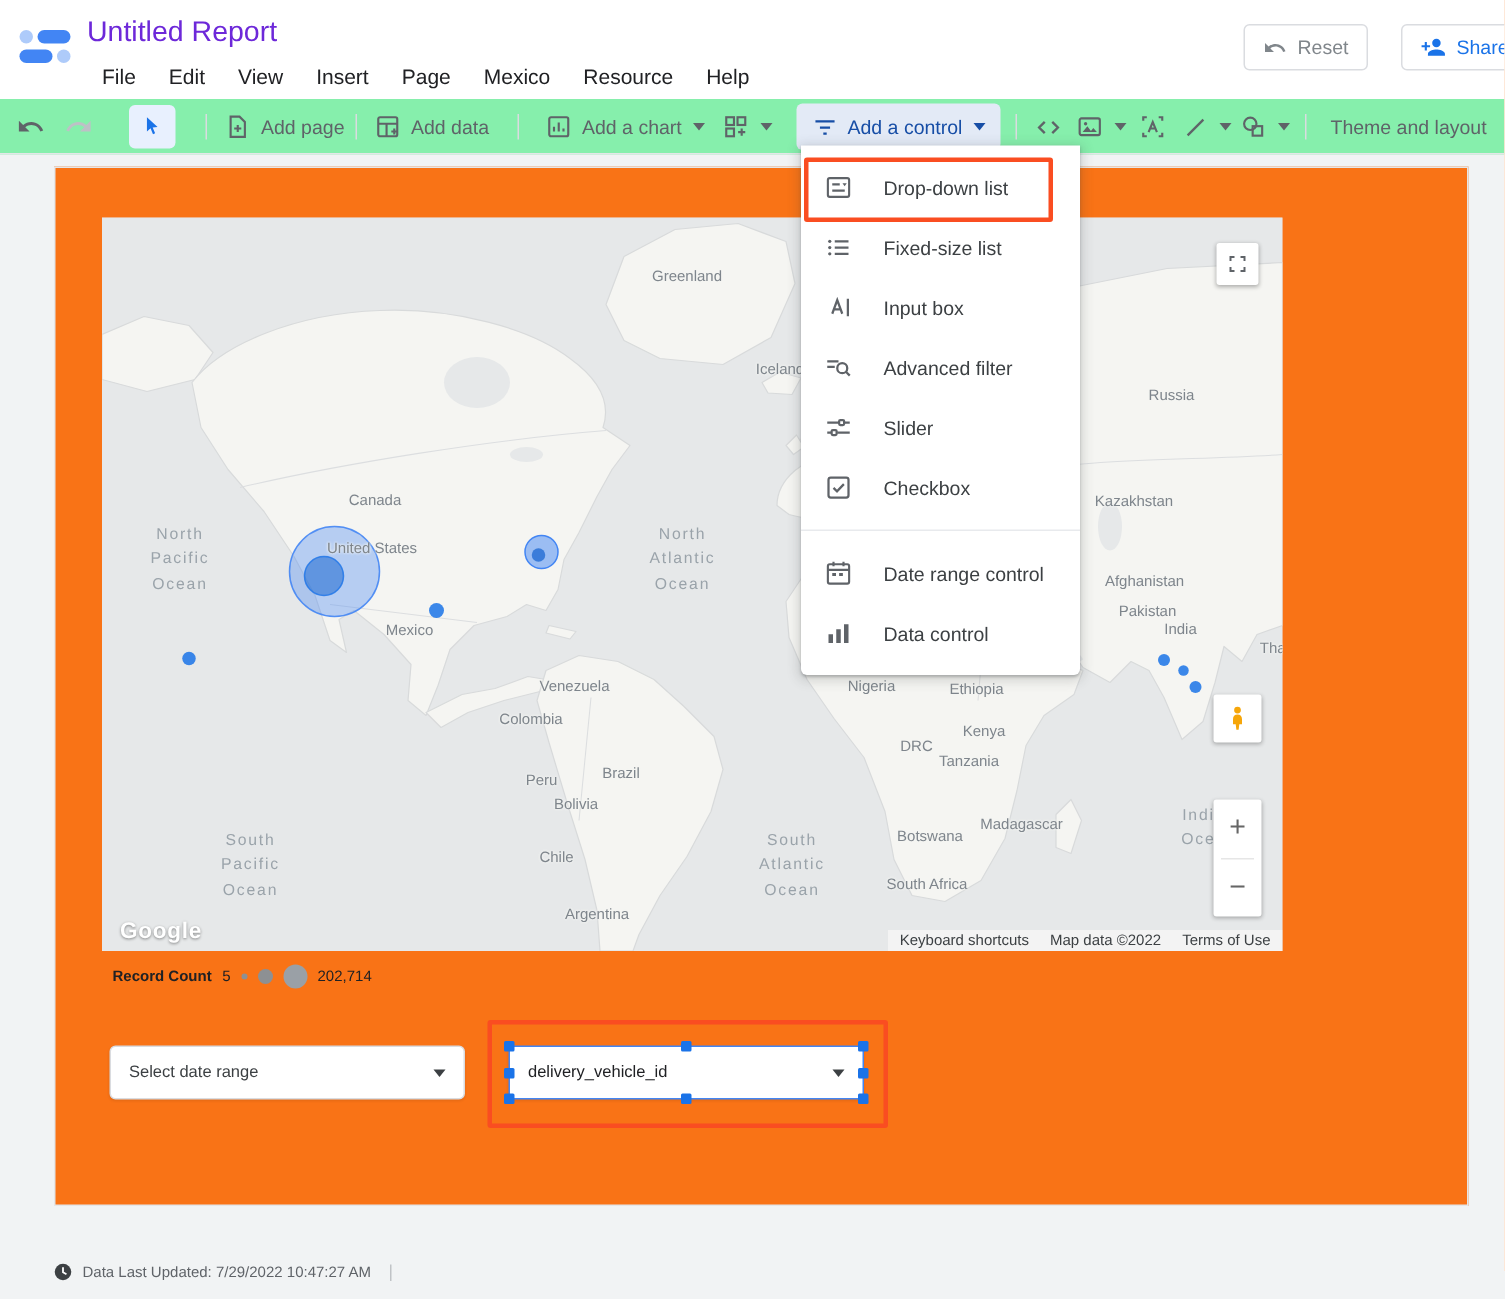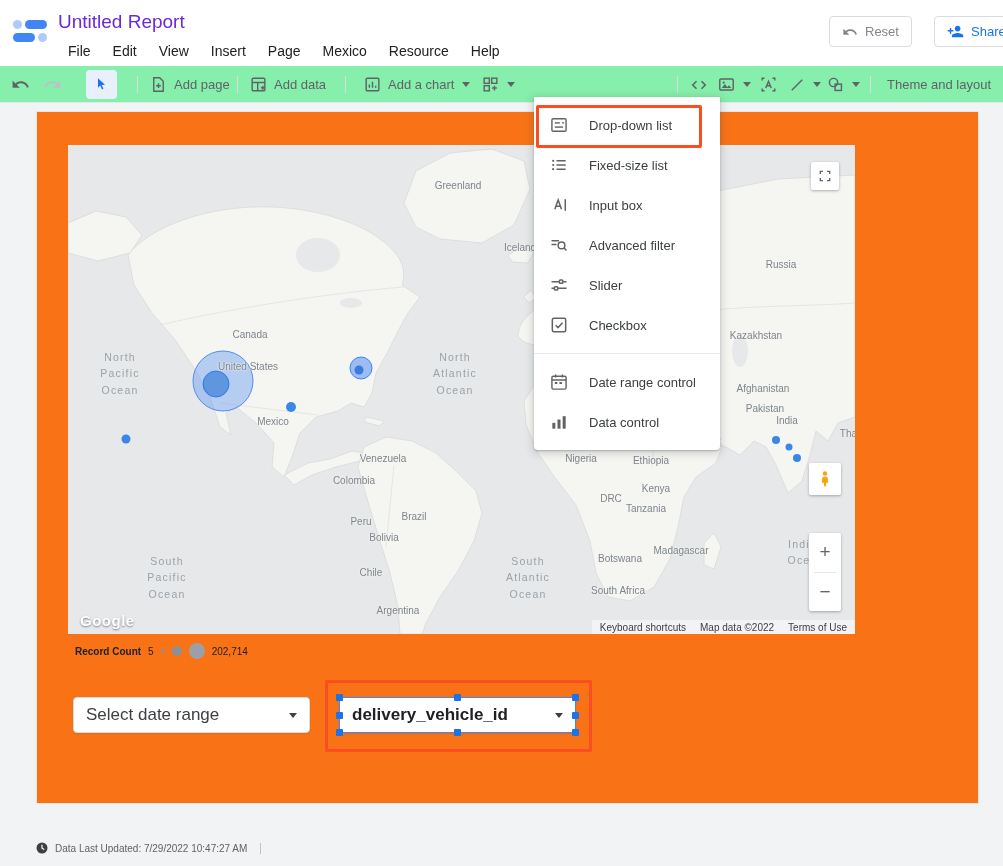--- a/index.html
+++ b/index.html
@@ -59,23 +59,23 @@
 
 .legend{position:absolute;left:38px;top:531px;display:flex;align-items:center;gap:7px}
 .legend .lt{font-size:10px;font-weight:bold;color:#202124}
 .legend .lv{font-size:10px;color:#202124}
 .ldot{border-radius:50%;background:#8d9093}
 .ld1{width:4px;height:4px}
 .ld2{width:10px;height:10px}
 .ld3{width:16px;height:16px;background:#9aa0a6}
 
 
-.ctrl{position:absolute;top:585px;width:237px;height:36px;background:#fff;border:1px solid #dadce0;border-radius:4px;box-shadow:0 1px 2px rgba(0,0,0,.09);display:flex;align-items:center;justify-content:space-between;padding:0 12px;font-size:17px;color:#3c4043;cursor:pointer}
+.ctrl{position:absolute;top:585px;width:237px;height:36px;background:#fff;border:1px solid #dadce0;border-radius:4px;box-shadow:0 1px 2px rgba(0,0,0,.09);display:flex;align-items:center;justify-content:space-between;padding:0 12px;font-size:11px;color:#3c4043;cursor:pointer}
 .date-ctrl{left:36px}
-.field-ctrl{left:302px;border:1px solid #4285f4;color:#202124;font-weight:bold}
+.field-ctrl{left:302px;border:1px solid #4285f4;color:#202124;font-weight:normal}
 .handle{position:absolute;width:7px;height:7px;background:#1a73e8;border-radius:1px;z-index:4}
 .annot{position:absolute;border:3px solid #fa4d21;border-radius:2px;pointer-events:none;z-index:8}
 .annot-ctrl{left:288px;top:568px;width:267px;height:72px}
 
 
 .footer{position:absolute;left:36px;top:739px;display:flex;align-items:center;gap:7px}
 .footer .ftxt{font-size:10px;color:#5f6368}
 .fsep{width:1px;height:11px;background:#c0c3c6;margin-left:6px}
 
 .ic{flex:none}
@@ -160,20 +160,27 @@
       <span class="caret"></span>
     </div>
     <div class="tb-btn" style="left:476px">
       <svg class="ic" width="19" height="19" viewBox="0 0 24 24" fill="none" stroke="#5f6368" stroke-width="1.8">
           <rect x="4" y="4" width="6.5" height="6.5"></rect>
           <rect x="13.5" y="4" width="6.5" height="6.5"></rect>
           <rect x="4" y="13.5" width="6.5" height="6.5"></rect>
           <path d="M17 13.5v6M14 16.5h6"></path>
         </svg>
       <span class="caret"></span>
+    </div>
+    <div class="tb-btn add-control-btn">
+      <svg class="ic" width="18" height="18" viewBox="0 0 24 24" fill="none" stroke="#174ea6" stroke-width="2">
+          <path d="M3.5 6.5h17M7.5 12h9M10.5 17.5h3"></path>
+        </svg>
+      <span>Add a control</span>
+      <span class="caret blue"></span>
     </div>
     <div class="tb-sep" style="left:677px"></div>
     <div class="tb-btn" style="left:684px">
       <svg class="ic" width="20" height="20" viewBox="0 0 24 24" fill="none" stroke="#5f6368" stroke-width="1.9">
           <path d="M9 7.5 4.5 12 9 16.5M15 7.5 19.5 12 15 16.5"></path>
         </svg>
     </div>
     <div class="tb-btn" style="left:712px">
       <svg class="ic" width="19" height="19" viewBox="0 0 24 24">
           <rect x="3.5" y="5" width="17" height="14" rx="1.5" fill="none" stroke="#5f6368" stroke-width="1.8"></rect>

